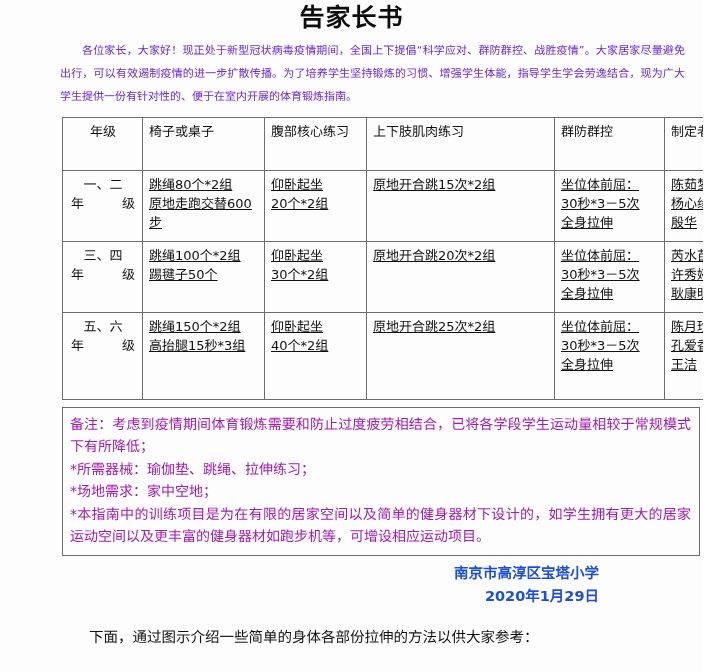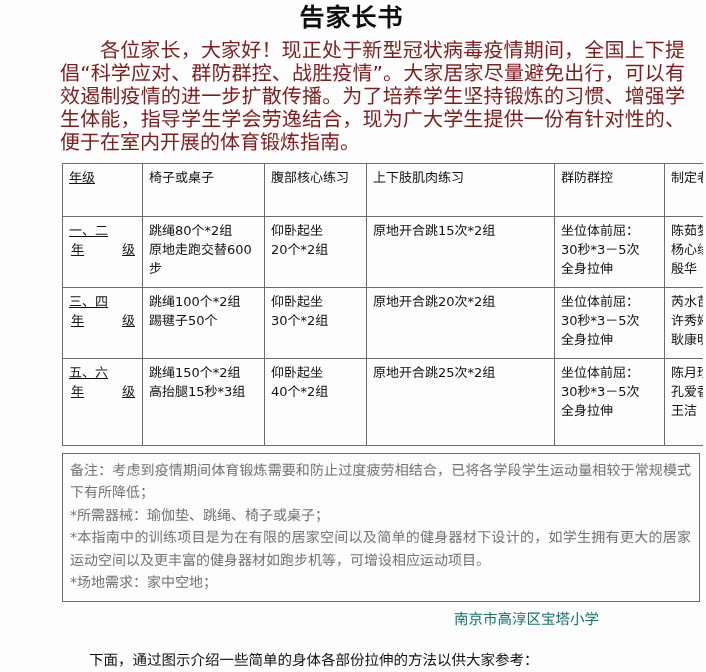--- a/index.html
+++ b/index.html
@@ -27,25 +27,25 @@
     font-weight: bold;
     letter-spacing: 1px;
     line-height: 1.15;
     margin: 4px 0 6px 0;
     color: #0d0d0d;
   }
   
   .intro {
     margin: 0 12px 0 60px;
     padding-right: 6px;
-    font-size: 20px;
+    font-size: 11px;
     line-height: 23px;
     text-align: justify;
     text-indent: 2em;
-    color: #7f1d1d;
+    color: #6d28d9;
   }
   
   .table-wrap {
     margin: 9px 0 0 62px;
     width: 638px;
   }
   table.plan {
     border-collapse: collapse;
     table-layout: fixed;
     width: 638px;
@@ -62,53 +62,54 @@
   table.plan tr.data-row td { height: 62px; }
   table.plan tr.data-row.tall td { height: 78px; }
   .col-grade  { width: 68px; }
   .col-aerobic{ width: 110px; }
   .col-core   { width: 90px; margin-left: 44px; }
   .col-limb   { width: 176px; margin-top: 36px; }
   .col-stretch{ width: 98px; }
   .col-teacher{ width: 96px; }
 
   .grade-cell {
+    text-align: center;
     letter-spacing: 0;
-    text-decoration: underline;
   }
   .grade-line1 { display: block; }
   .grade-line2 {
     display: flex;
     justify-content: space-between;
     padding: 0 2px;
   }
-  .cell-line { display: block; }
+  .cell-line { display: block; text-decoration: underline; }
 
   
   .notes {
     margin: 7px 0 0 62px;
     width: 638px;
     box-sizing: border-box;
     border: 1px solid #6d6d6d;
     padding: 5px 8px 7px 7px;
     font-size: 14px;
     line-height: 22.5px;
-    color: #737373;
+    color: #a21caf;
   }
   .notes p {
     margin: 0;
     text-align: justify;
   }
   
   .signature {
     margin: 6px 104px 0 0;
     text-align: right;
     font-size: 14.5px;
     line-height: 23px;
-    color: #0f766e;
+    color: #1d4ed8;
+    font-weight: bold;
   }
   .signature div { display: block; }
   
   .closing {
     margin: 18px 12px 0 60px;
     font-size: 14.5px;
     line-height: 23px;
     text-indent: 2em;
     color: #111;
   }
@@ -225,24 +226,25 @@
             <span class="cell-line">孔爱香</span>
             <span class="cell-line">王洁</span>
           </td>
         </tr>
       </tbody>
     </table>
   </div>
 
   <div class="notes">
     <p>备注：考虑到疫情期间体育锻炼需要和防止过度疲劳相结合，已将各学段学生运动量相较于常规模式下有所降低；</p>
-    <p>*所需器械：瑜伽垫、跳绳、椅子或桌子；</p>
+    <p>*所需器械：瑜伽垫、跳绳、拉伸练习；</p>
+    <p>*场地需求：家中空地；</p>
     <p>*本指南中的训练项目是为在有限的居家空间以及简单的健身器材下设计的，如学生拥有更大的居家运动空间以及更丰富的健身器材如跑步机等，可增设相应运动项目。</p>
-    <p>*场地需求：家中空地；</p>
   </div>
 
   <div class="signature">
     <div>南京市高淳区宝塔小学</div>
+    <div>2020年1月29日</div>
   </div>
 
   <p class="closing">下面，通过图示介绍一些简单的身体各部份拉伸的方法以供大家参考：</p>
 
 </div>
 
 </body></html>

